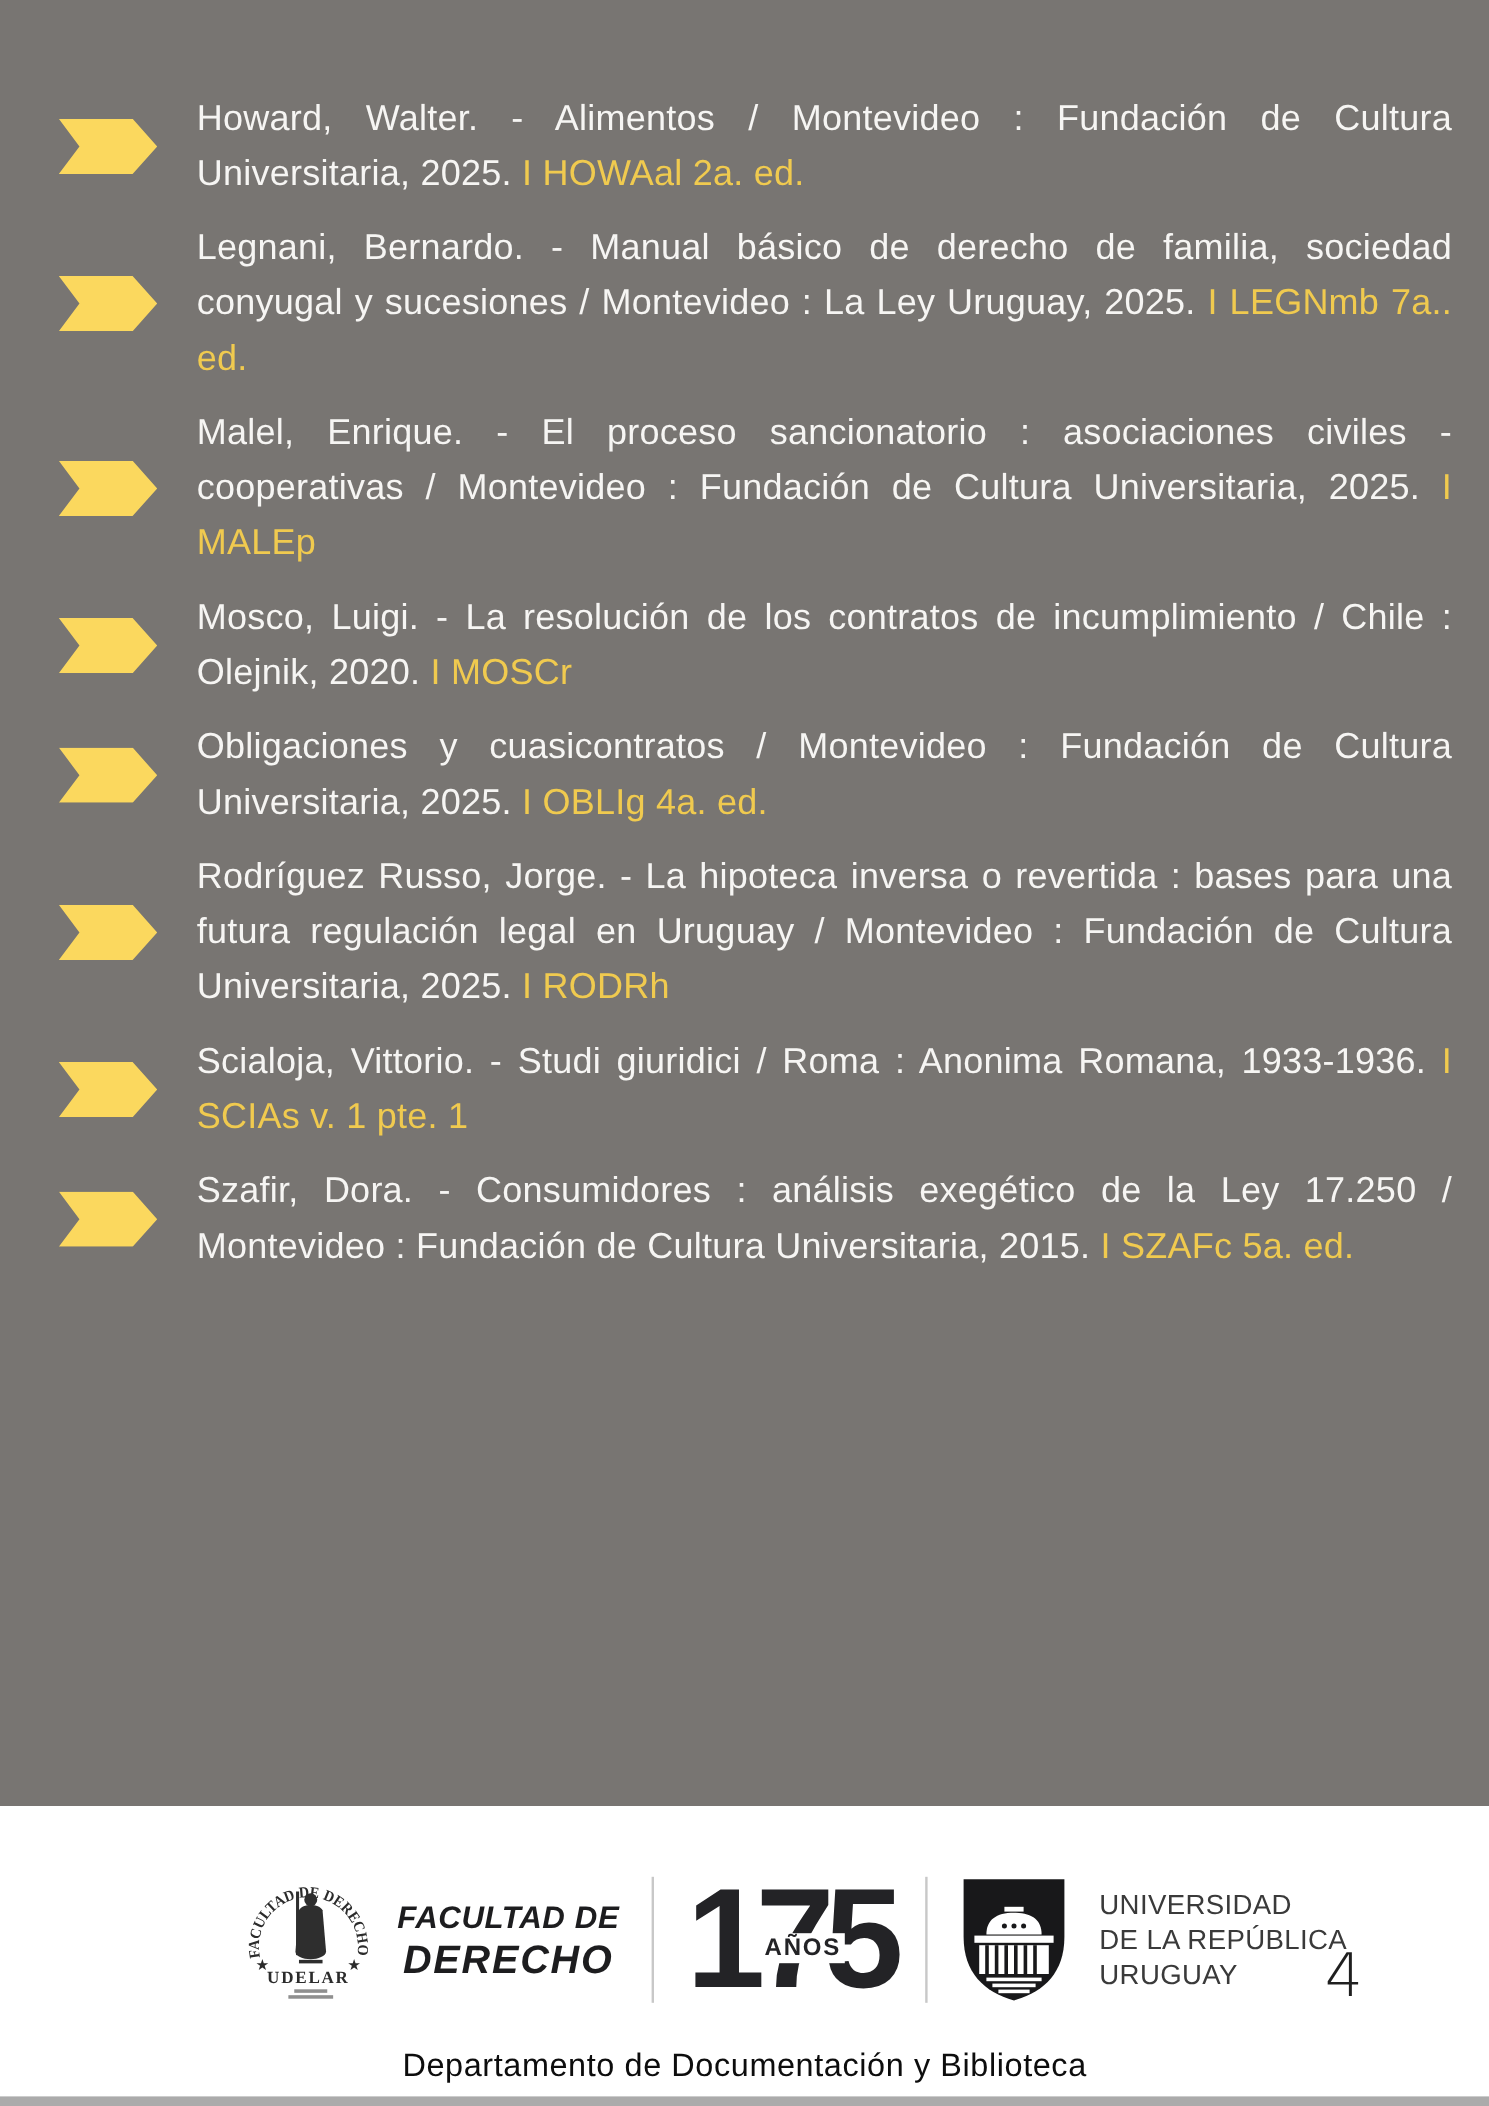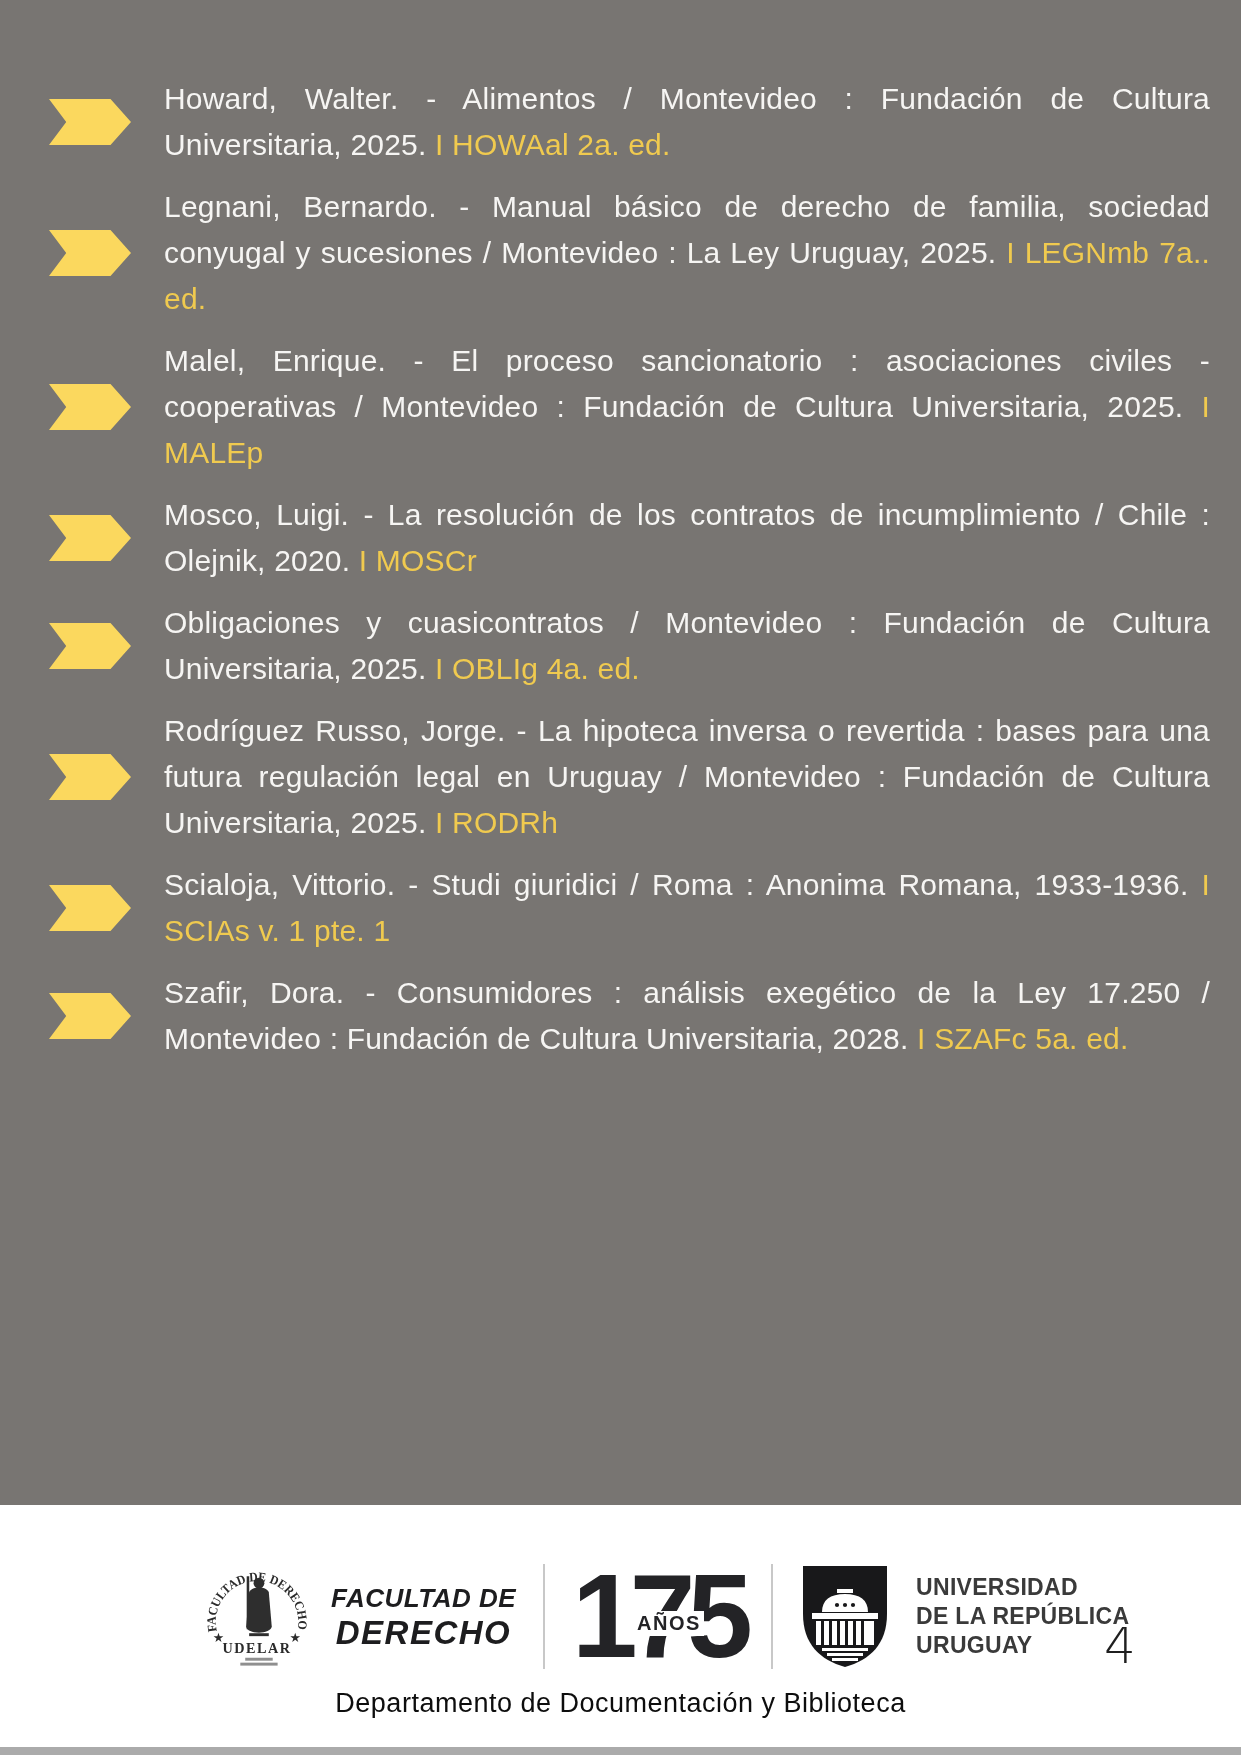--- a/index.html
+++ b/index.html
@@ -52,27 +52,27 @@
   .logo175 .num{
     font-size:118px;font-weight:800;line-height:135px;letter-spacing:-8px;
     font-family:"Liberation Sans","DejaVu Sans",sans-serif;
   }
   .logo175 .anios{
     position:absolute;left:62px;top:62px;background:var(--footer-background);
     font-size:20px;font-weight:600;letter-spacing:1.5px;padding:1px 3px;
   }
   .shield{flex:none;width:90px;height:105px;}
   .univ-wordmark{flex:none;margin-left:26px;color:#3a3a3a;}
-  .univ-wordmark div{font-size:23px;font-weight:700;letter-spacing:0.3px;line-height:29px;}
+  .univ-wordmark div{font-size:23px;font-weight:400;letter-spacing:0.3px;line-height:29px;}
   .page-number{
     position:absolute;left:1104px;top:112px;width:60px;
     font-size:50px;font-weight:300;color:#1f1f1f;font-family:"DejaVu Sans",sans-serif;
   }
   .department{
-    position:absolute;left:0;bottom:36px;width:1241px;text-align:center;
+    position:absolute;left:0;bottom:18px;width:1241px;text-align:center;
     font-size:27px;font-weight:400;letter-spacing:0.5px;color:#0d0d0d;
   }
   .bottom-bar{position:absolute;left:0;bottom:0;width:1241px;height:8px;background:var(--bottom-bar-gray);}
   .seal text,.seal textPath{font-family:"Liberation Serif","DejaVu Serif",serif;}
 </style>
 </head>
 <body>
 
 <div class="content">
 
@@ -123,21 +123,21 @@
     <div class="arrow-wrap">
         <div class="arrow"></div>
       </div>
     <p><span>Scialoja, Vittorio. - Studi giuridici / Roma : Anonima Romana, 1933-1936. </span><span class="call">I SCIAs v. 1 pte. 1</span></p>
   </div>
 
   <div class="entry">
     <div class="arrow-wrap">
         <div class="arrow"></div>
       </div>
-    <p><span>Szafir, Dora. - Consumidores : análisis exegético de la Ley 17.250 / Montevideo : Fundación de Cultura Universitaria, 2028. </span><span class="call">I SZAFc 5a. ed.</span></p>
+    <p><span>Szafir, Dora. - Consumidores : análisis exegético de la Ley 17.250 / Montevideo : Fundación de Cultura Universitaria, 2015. </span><span class="call">I SZAFc 5a. ed.</span></p>
   </div>
 
 </div>
 
 <div class="footer">
   <div class="logo-row">
 
     <svg class="seal" viewBox="0 0 110 125" aria-hidden="true">
       <defs>
         <path id="sealArc" d="M 14 77 A 42 42 0 1 1 96 77" fill="none"></path>

